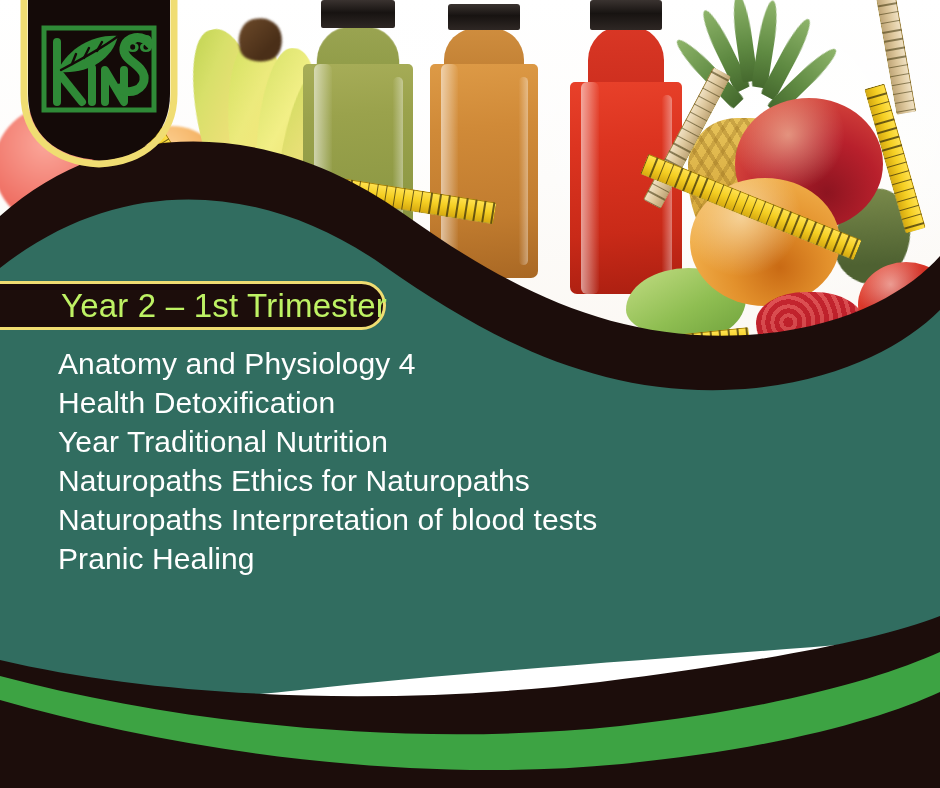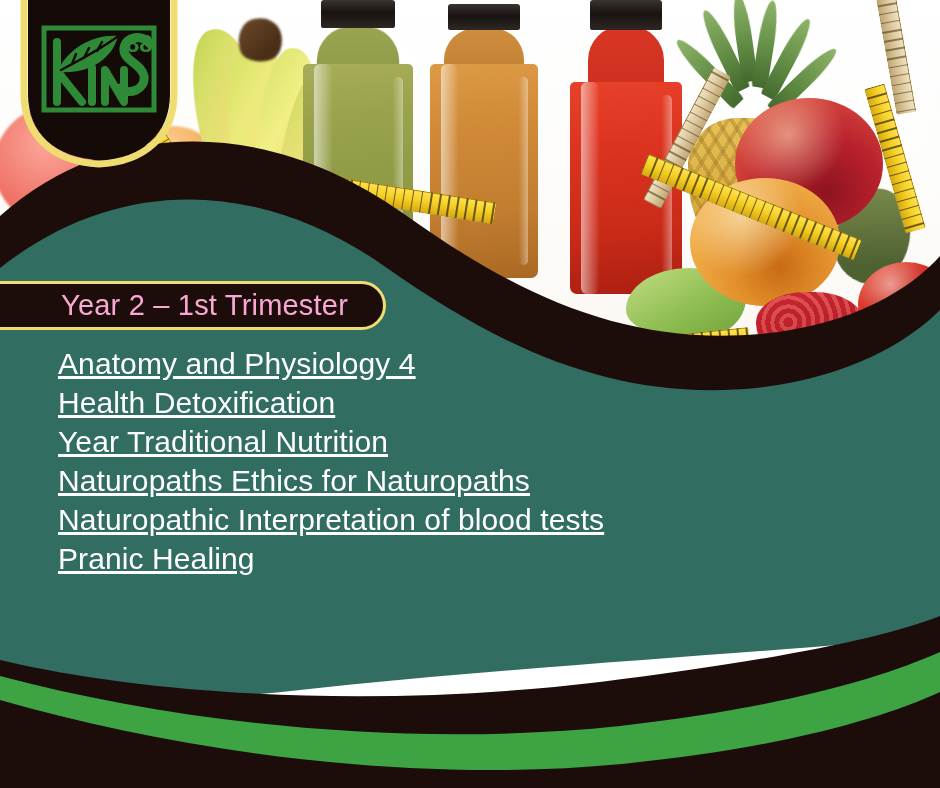--- a/index.html
+++ b/index.html
@@ -212,39 +212,38 @@
     left:-26px; top:281px;
     width:412px; height:49px;
     background:#1c0d0b;
     border:3px solid #f0dd72;
     border-radius:26px;
     display:flex; align-items:center;
     padding-left:84px;
     z-index:40;
   }
   #badge .badge-text {
-    color:#f9a8d4;
-    font-size:29px;
+    color:#bef264;
+    font-size:33px;
     letter-spacing:0.2px;
     white-space:nowrap;
   }
 
   
   #course-list {
     position:absolute; left:58px; top:344px;
     z-index:30;
     width:760px;
   }
   #course-list .course-item {
     color:#ffffff;
     font-size:30px;
     line-height:39px;
     white-space:nowrap;
     letter-spacing:0.1px;
-    text-decoration:underline;
   }
 
   
   #logo {
     position:absolute; left:14px; top:-10px;
     width:170px; height:180px;
     z-index:50;
   }
 </style>
 </head>
@@ -363,21 +362,21 @@
 
   <div id="badge" style="background: rgb(28, 13, 11); border-color: rgb(240, 221, 114);">
     <span class="badge-text">Year 2 – 1st Trimester</span>
   </div>
 
   <div id="course-list">
     <div class="course-item">Anatomy and Physiology 4</div>
     <div class="course-item">Health Detoxification</div>
     <div class="course-item">Year Traditional Nutrition</div>
     <div class="course-item">Naturopaths Ethics for Naturopaths</div>
-    <div class="course-item">Naturopathic Interpretation of blood tests</div>
+    <div class="course-item">Naturopaths Interpretation of blood tests</div>
     <div class="course-item">Pranic Healing</div>
   </div>
 
   <svg id="logo" viewBox="0 0 170 180">
 
     <path id="shield-border" d="
       M 10,6 L 160,6 L 160,104
       C 160,146 130,172 85,174
       C 40,172 10,146 10,104 Z" fill="none" stroke-width="7" stroke-linejoin="round" stroke="#f0dd72"></path>
 

